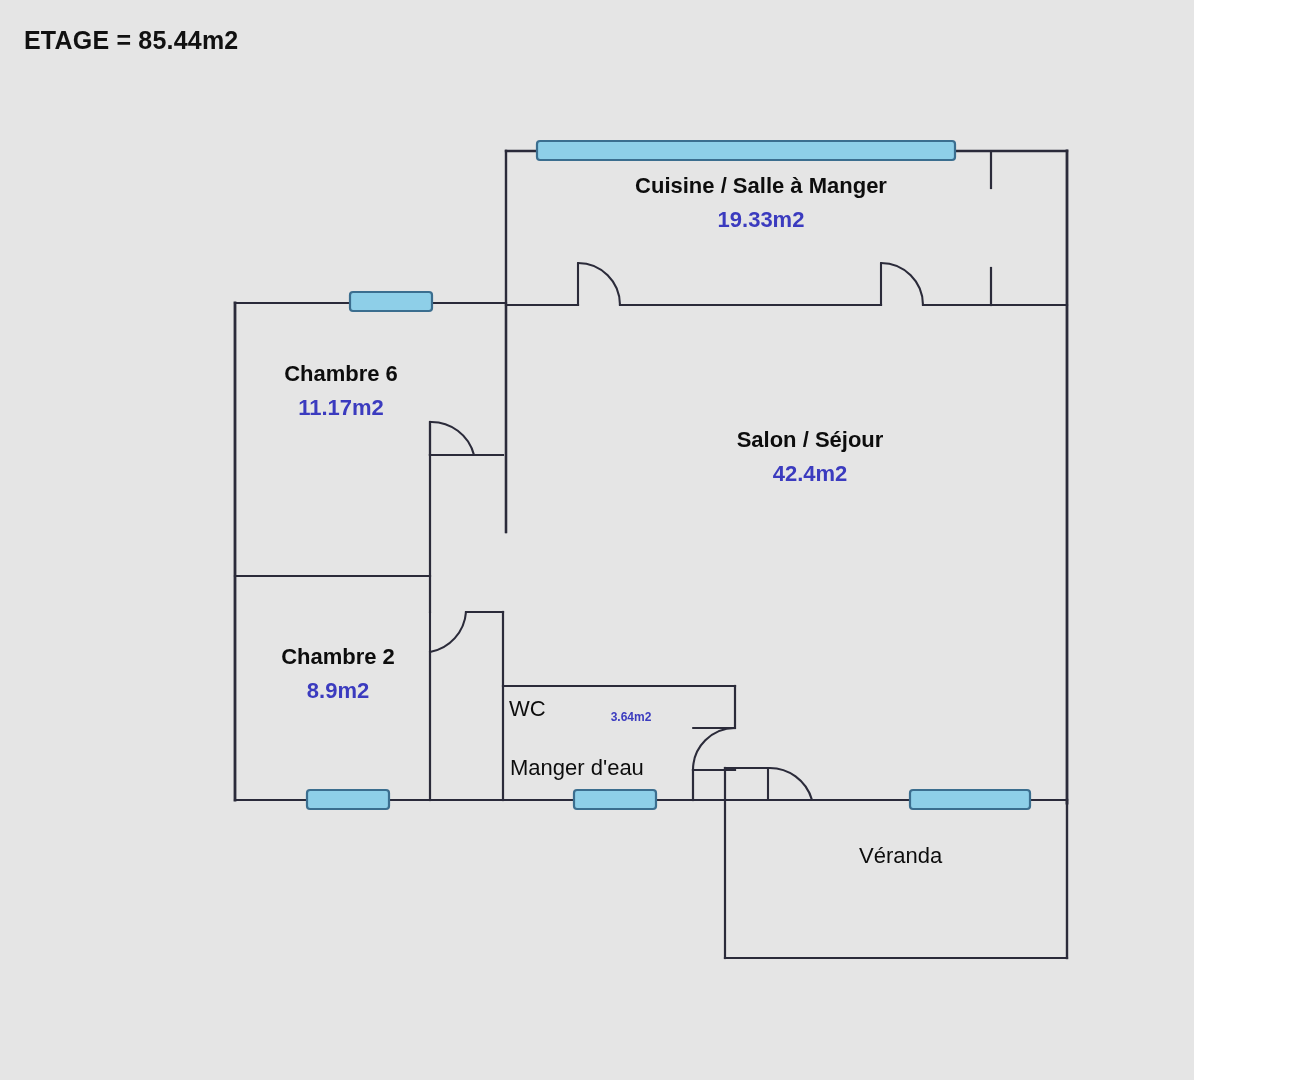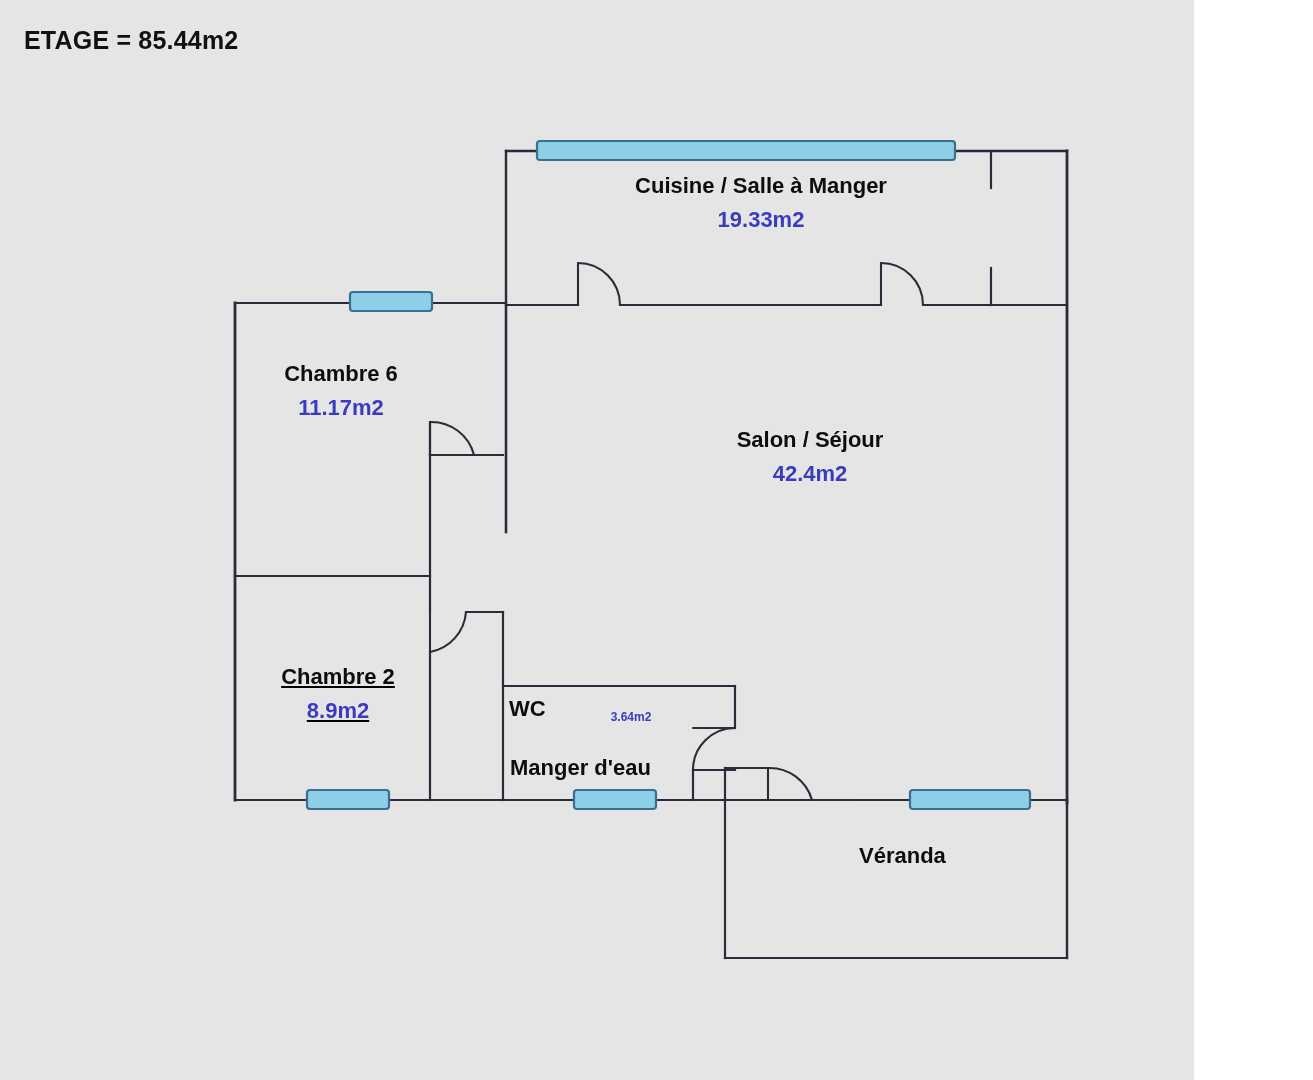--- a/index.html
+++ b/index.html
@@ -62,21 +62,21 @@
     position: absolute;
     font-size: 12px;
     font-weight: bold;
     color: #3b3bbf;
     white-space: nowrap;
     transform: translateX(-50%);
   }
   .standalone-name {
     position: absolute;
     font-size: 22px;
-    font-weight: bold;
+    font-weight: normal;
     color: #0d0d0d;
     white-space: nowrap;
   }
 </style>
 </head>
 <body>
 
 <div id="plan-root">
 
   <div id="plan-title">ETAGE = 85.44m2</div>
@@ -182,21 +182,21 @@
   <div class="room-label" style="left:341px; top:360px;">
     <div class="room-name">Chambre 6</div>
     <div class="room-area">11.17m2</div>
   </div>
 
   <div class="room-label" style="left:810px; top:426px;">
     <div class="room-name">Salon / Séjour</div>
     <div class="room-area">42.4m2</div>
   </div>
 
-  <div class="room-label" style="left:338px; top:663px;text-decoration:underline;">
+  <div class="room-label" style="left:338px; top:643px;">
     <div class="room-name">Chambre 2</div>
     <div class="room-area">8.9m2</div>
   </div>
 
   <div class="standalone-name" style="left:509px; top:696px;">WC</div>
 
   <div class="standalone-area" style="left:631px; top:710px;">3.64m2</div>
 
   <div class="standalone-name" style="left:510px; top:755px;">Manger d'eau</div>
 

